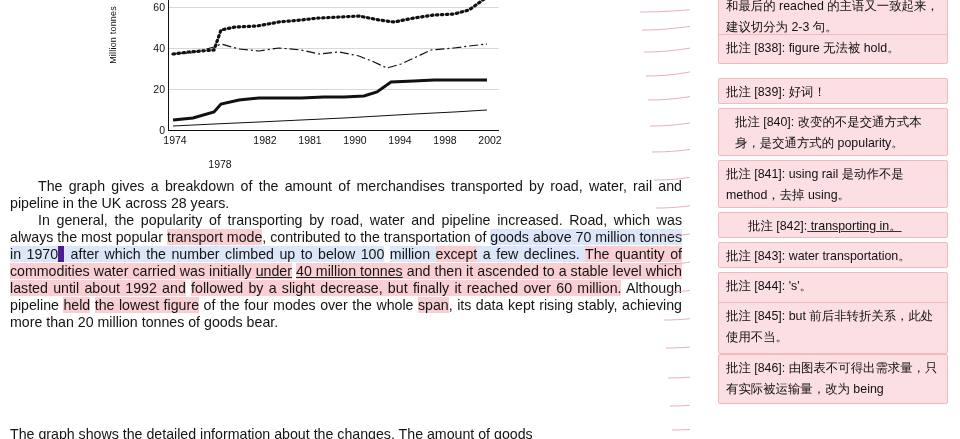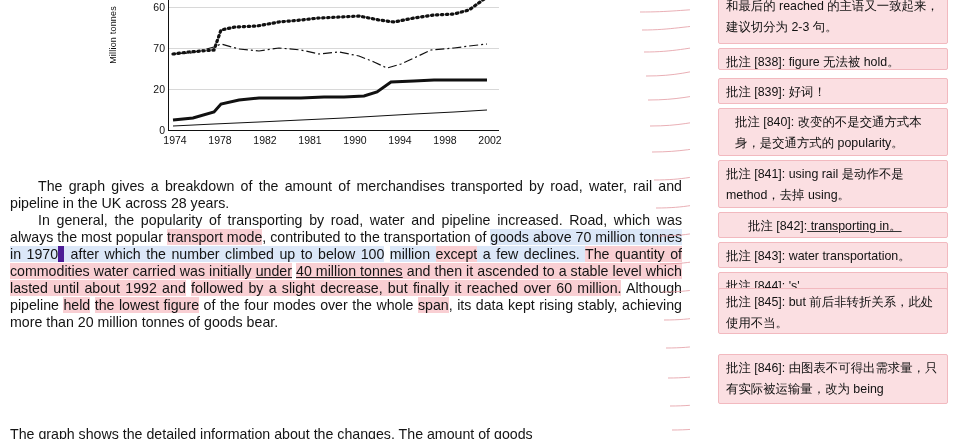--- a/index.html
+++ b/index.html
@@ -85,37 +85,37 @@
 
     <div class="chart-wrap">
       <div class="chart-ylabel">Million tonnes</div>
       <div class="chart-plot">
 
         <div class="gridline" style="top:15px;"></div>
         <div class="gridline" style="top:56px;"></div>
         <div class="gridline" style="top:97px;"></div>
 
         <div class="ytick" style="top:15px;">60</div>
-        <div class="ytick" style="top:56px;">70</div>
+        <div class="ytick" style="top:56px;">40</div>
         <div class="ytick" style="top:97px;">20</div>
         <div class="ytick" style="top:138px;">0</div>
 
         <svg class="chart-svg" width="330" height="138" viewBox="0 0 330 138">
 
           <polyline fill="none" stroke="#111" stroke-width="3.2" stroke-dasharray="1.5,3.5" stroke-linecap="round" points="4,62 20,60 45,58 52,38 66,35 88,34 110,30 132,28 150,26 170,25 190,24 210,28 225,30 245,26 265,23 285,22 300,18 318,5"></polyline>
 
           <polyline fill="none" stroke="#111" stroke-width="1.2" stroke-dasharray="9,3,2,3" points="4,62 22,61 45,55 52,52 70,57 90,59 110,56 132,58 150,62 170,60 190,64 205,70 218,76 232,72 245,66 262,58 285,56 300,54 318,52"></polyline>
 
           <polyline fill="none" stroke="#111" stroke-width="3" points="4,128 24,126 45,120 52,112 70,108 90,106 112,106 132,106 155,105 175,105 195,104 208,100 222,90 245,89 265,88 290,88 318,88"></polyline>
 
           <polyline fill="none" stroke="#111" stroke-width="1" points="4,134 45,132 90,130 132,128 175,126 210,124 245,122 285,120 318,118"></polyline>
         </svg>
 
         <div class="xtick" style="left:6px;">1974</div>
-        <div class="xtick" style="left:51px;">1978</div>
+        <div class="xtick" style="left:51px;margin-top:24px;">1978</div>
         <div class="xtick" style="left:96px;">1982</div>
         <div class="xtick" style="left:141px;">1981</div>
         <div class="xtick" style="left:186px;">1990</div>
         <div class="xtick" style="left:231px;">1994</div>
         <div class="xtick" style="left:276px;">1998</div>
         <div class="xtick" style="left:321px;">2002</div>
       </div>
     </div>
 
     <div class="body-text">
@@ -159,21 +159,21 @@
       </g>
     </svg>
   </div>
 
   <div class="margin">
 
     <div class="note" style="top:-8px;height:52px;">
       <span>和最后的 reached 的主语又一致起来，建议切分为 2-3 句。</span>
     </div>
 
-    <div class="note" style="top:48px;height:22px;">
+    <div class="note" style="top:34px;height:30px;">
       <span class="tag">批注 [838]:</span><span> figure 无法被 hold。</span>
     </div>
 
     <div class="note" style="top:78px;height:26px;">
       <span class="tag">批注 [839]:</span><span> 好词！</span>
     </div>
 
     <div class="note" style="top:108px;height:48px;padding-left:16px;">
       <span class="tag">批注 [840]:</span><span> 改变的不是交通方式本身，是交通方式的 popularity。</span>
     </div>
@@ -187,21 +187,21 @@
     </div>
 
     <div class="note" style="top:242px;height:26px;">
       <span class="tag">批注 [843]:</span><span> water transportation。</span>
     </div>
 
     <div class="note" style="top:272px;height:35px;">
       <span class="tag">批注 [844]:</span><span> 's'。</span>
     </div>
 
-    <div class="note" style="top:288px;height:46px;">
+    <div class="note" style="top:302px;height:52px;">
       <span class="tag">批注 [845]:</span><span> but 前后非转折关系，此处使用不当。</span>
     </div>
 
     <div class="note" style="top:354px;height:50px;">
       <span class="tag">批注 [846]:</span><span> 由图表不可得出需求量，只有实际被运输量，改为 being</span>
     </div>
 
   </div>
 </div>
 

